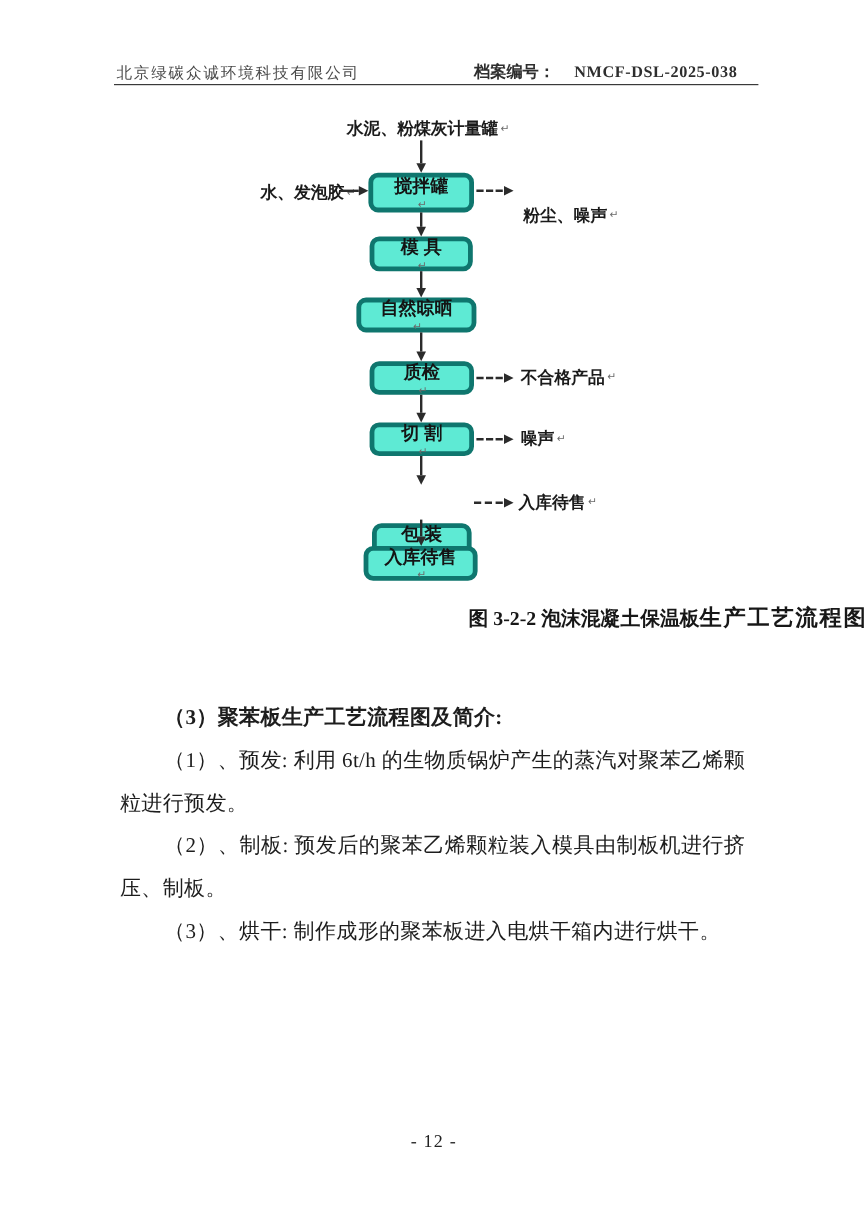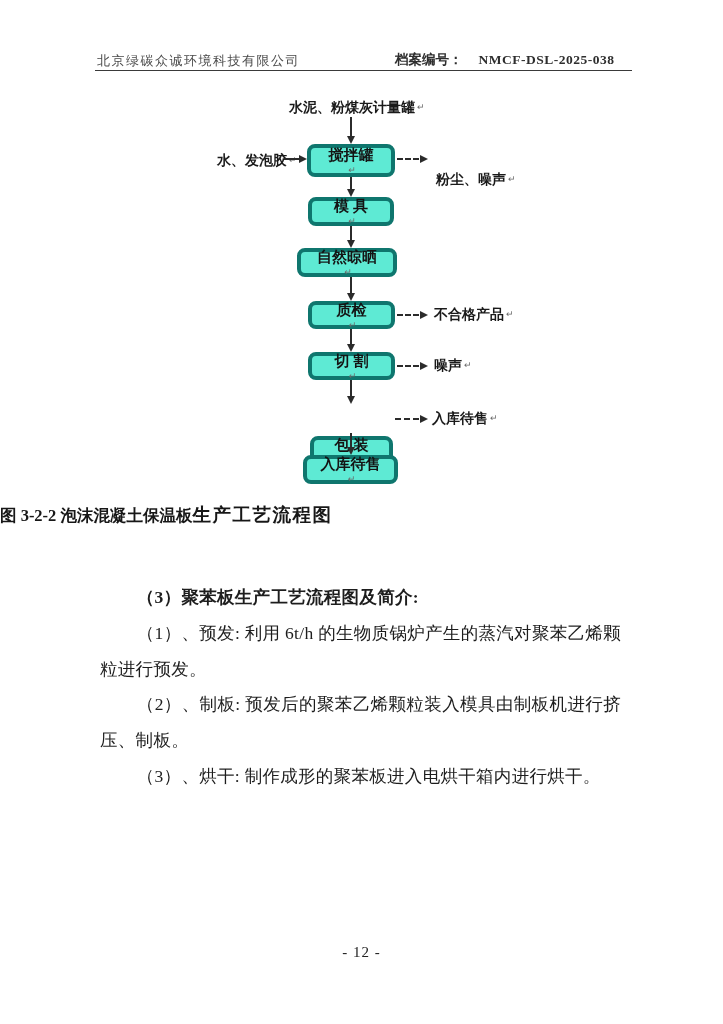--- a/index.html
+++ b/index.html
@@ -45,21 +45,21 @@
   .harrow::after {
     content:""; position:absolute; right:-8px; top:50%; transform:translateY(-50%);
     border:4.5px solid transparent; border-right:none; border-left:8px solid #2b2b2b;
   }
   .darrow { position:absolute; height:0; border-top:2px dashed #2b2b2b; }
   .darrow::after {
     content:""; position:absolute; right:-9px; top:-5px;
     border:4.5px solid transparent; border-right:none; border-left:8px solid #2b2b2b;
   }
   .fc-caption {
-    position:absolute; left:0; top:502px; width:723px; text-align:left;
+    position:absolute; left:0; top:502px; width:723px; text-align:right;
     font-weight:bold; color:#171717; white-space:nowrap;
   }
   .fc-caption .cap-a { font-size:16.5px; }
   .fc-caption .cap-b { font-size:18.5px; letter-spacing:1.5px; }
 
   
   .bodytext {
     position:absolute; left:100px; top:537px; width:521px;
     font-size:17.5px; line-height:35.8px; text-align:justify; color:#1d1d1d;
     letter-spacing:0.3px;

